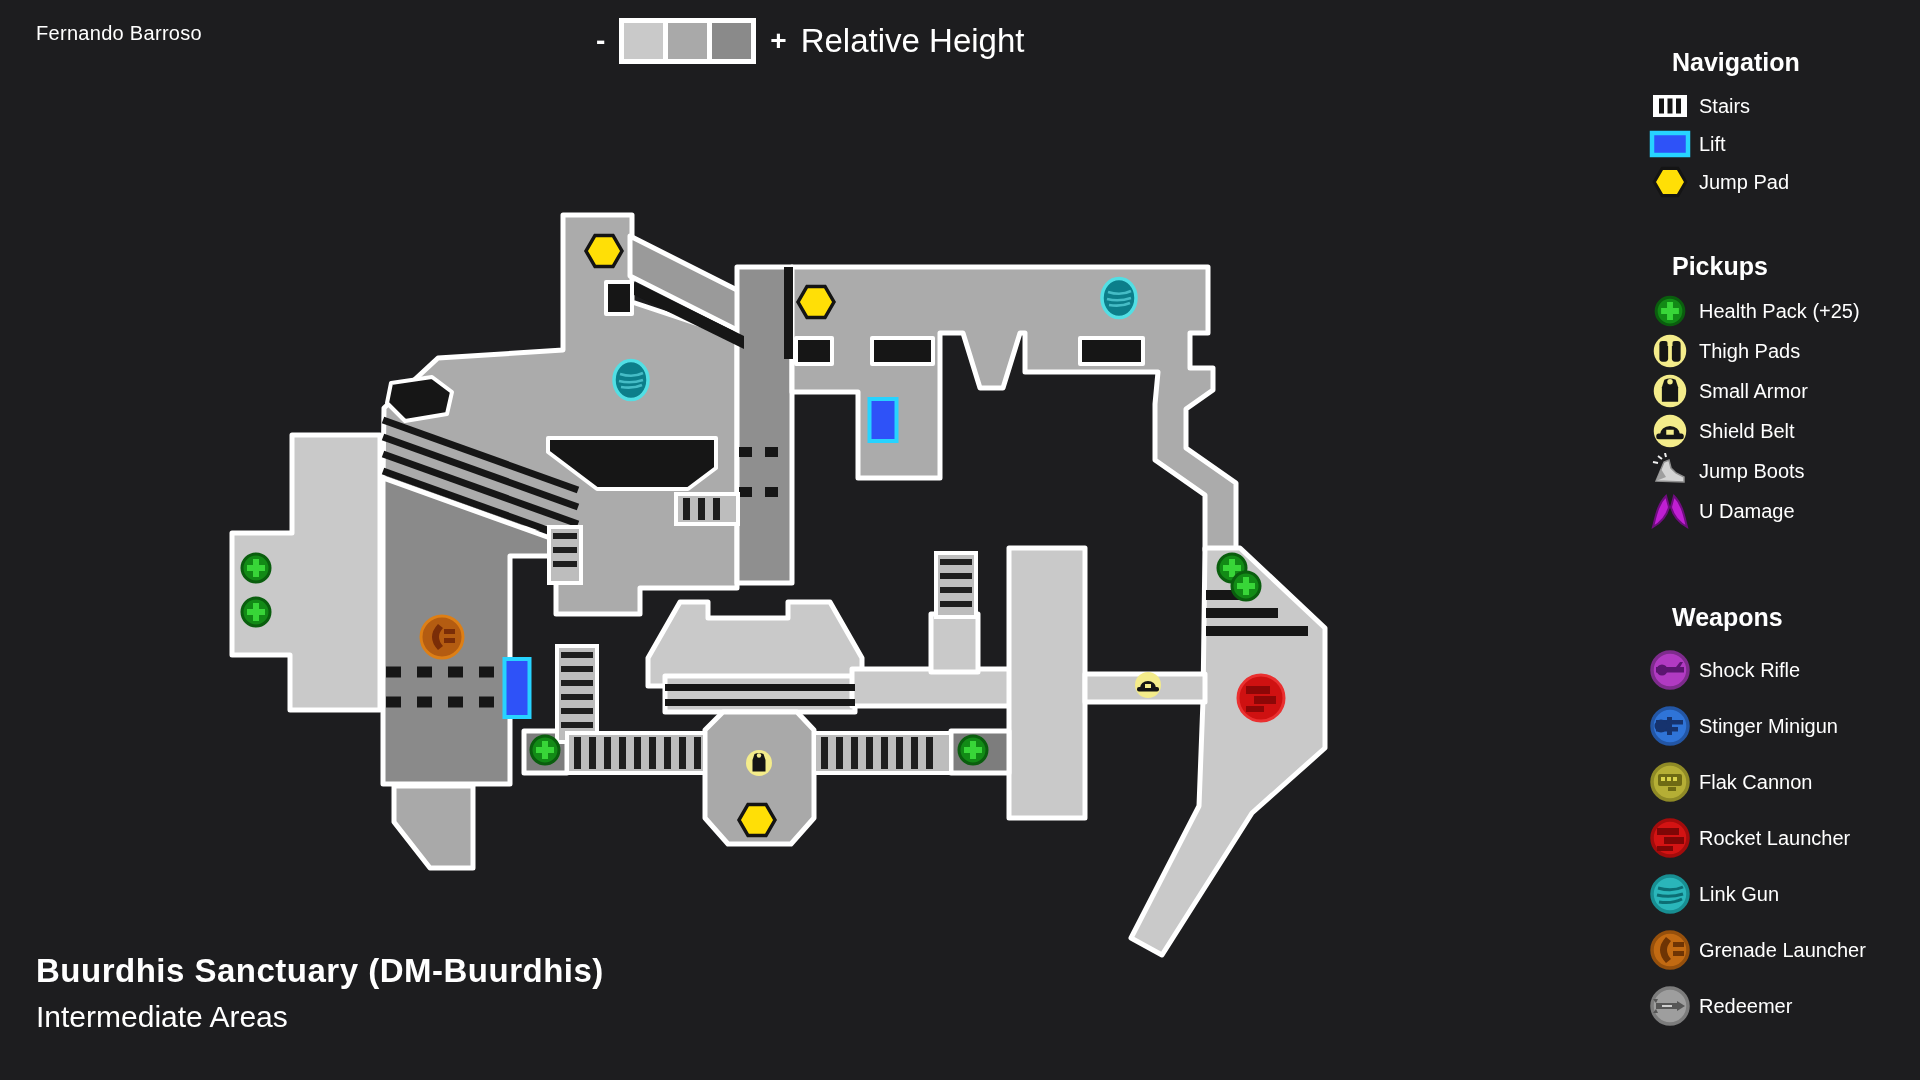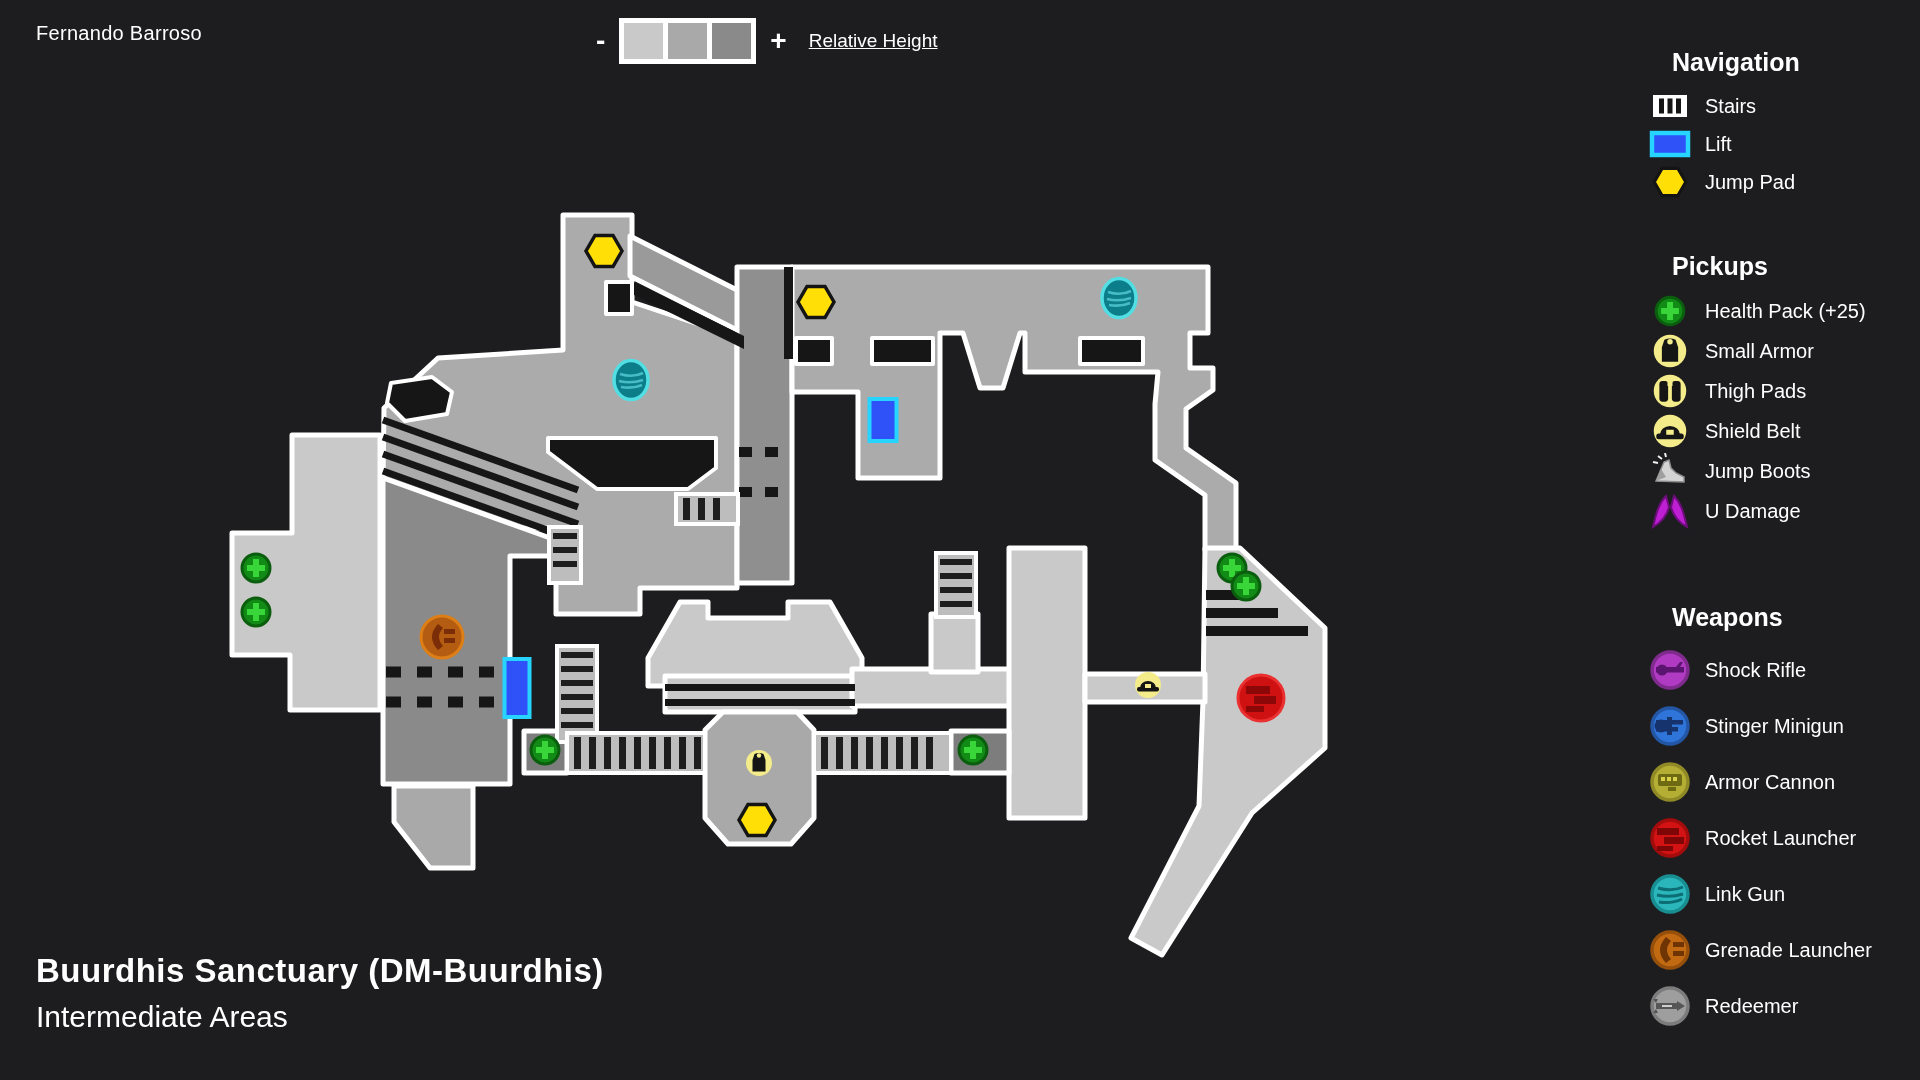--- a/index.html
+++ b/index.html
@@ -4,25 +4,25 @@
 <style>
   html,body{margin:0;padding:0;background:#1d1d1f;}
   body{position:relative;width:1920px;height:1080px;overflow:hidden;
        font-family:"Liberation Sans",sans-serif;color:#fff;}
   .author{position:absolute;left:36px;top:22px;font-size:20px;letter-spacing:.3px;}
   
   .hlegend{position:absolute;left:596px;top:18px;display:flex;align-items:center;gap:14px;}
   .hlegend .sign{font-size:28px;font-weight:bold;line-height:1;}
   .swatches{display:flex;gap:5px;background:#fff;border:5px solid #fff;}
   .swatches div{width:39px;height:36px;}
-  .hlegend .hlabel{font-size:19px;margin-left:8px;text-decoration:underline;}
+  .hlegend .hlabel{font-size:33px;}
   
   .side-section{position:absolute;left:1648px;width:260px;}
   .side-section h2{margin:0 0 10px 24px;font-size:25px;font-weight:bold;}
-  .srow{display:flex;align-items:center;gap:13px;}
+  .srow{display:flex;align-items:center;gap:7px;}
   .nav .srow{height:38px;} .pick .srow{height:40px;} .weap .srow{height:56px;}
   .icol{width:44px;display:flex;justify-content:center;align-items:center;flex:none;}
   .slabel{font-size:20px;white-space:nowrap;}
   
   .titleblock{position:absolute;left:36px;top:952px;}
   .titleblock h1{margin:0;font-size:33px;font-weight:bold;letter-spacing:.5px;}
   .titleblock .subtitle{font-size:30px;margin-top:10px;font-weight:normal;}
   #map{position:absolute;left:0;top:0;}
 </style>
 </head>
@@ -278,39 +278,39 @@
           </g>
         </svg>
       </span>
     <span class="slabel">Health Pack (+25)</span>
   </div>
   <div class="srow">
     <span class="icol">
         <svg width="36" height="36" viewBox="-18 -18 36 36">
           <g>
             <circle r="13" fill="#f4ec8b" transform="scale(1.25)"></circle>
-            <path d="M-4.5,-9 Q0,-11 4.5,-9 L6.5,-3 L6.5,8.5 L-6.5,8.5 L-6.5,-3 Z" fill="#151515" transform="scale(1.25)"></path>
-            <circle cy="-7.5" r="2.2" fill="#f4ec8b" transform="scale(1.25)"></circle>
-          </g>
-        </svg>
-      </span>
-    <span class="slabel">Small Armor</span>
-  </div>
-  <div class="srow">
-    <span class="icol">
-        <svg width="36" height="36" viewBox="-18 -18 36 36">
-          <g>
-            <circle r="13" fill="#f4ec8b" transform="scale(1.25)"></circle>
             <rect x="-8.5" y="-8" width="7" height="16.5" rx="2.5" fill="#151515" transform="scale(1.25)"></rect>
             <rect x="1.5" y="-8" width="7" height="16.5" rx="2.5" fill="#151515" transform="scale(1.25)"></rect>
             <rect x="-2" y="-8" width="4" height="4" fill="#f4ec8b" transform="scale(1.25)"></rect>
           </g>
         </svg>
       </span>
     <span class="slabel">Thigh Pads</span>
+  </div>
+  <div class="srow">
+    <span class="icol">
+        <svg width="36" height="36" viewBox="-18 -18 36 36">
+          <g>
+            <circle r="13" fill="#f4ec8b" transform="scale(1.25)"></circle>
+            <path d="M-4.5,-9 Q0,-11 4.5,-9 L6.5,-3 L6.5,8.5 L-6.5,8.5 L-6.5,-3 Z" fill="#151515" transform="scale(1.25)"></path>
+            <circle cy="-7.5" r="2.2" fill="#f4ec8b" transform="scale(1.25)"></circle>
+          </g>
+        </svg>
+      </span>
+    <span class="slabel">Small Armor</span>
   </div>
   <div class="srow">
     <span class="icol">
         <svg width="36" height="36" viewBox="-18 -18 36 36">
           <g>
             <circle r="13" fill="#f4ec8b" transform="scale(1.25)"></circle>
             <path d="M-8,3 a8,7 0 1 1 16,0 Z" fill="#151515" transform="scale(1.25)"></path>
             <rect x="-11" y="2" width="22" height="4.5" rx="2" fill="#151515" transform="scale(1.25)"></rect>
             <rect x="-3" y="-1" width="6" height="4" fill="#f4ec8b" transform="scale(1.25)"></rect>
           </g>
@@ -378,21 +378,21 @@
           <g>
             <circle r="18" fill="#b5ae35" stroke="#8f8a26" stroke-width="3.5"></circle>
             <rect x="-12" y="-8" width="24" height="12" rx="2" fill="#6e6a14"></rect>
             <rect x="-9" y="-5" width="4" height="4" fill="#d9d249"></rect>
             <rect x="-3" y="-5" width="4" height="4" fill="#d9d249"></rect>
             <rect x="3" y="-5" width="4" height="4" fill="#d9d249"></rect>
             <rect x="-2" y="5" width="8" height="4" fill="#6e6a14"></rect>
           </g>
         </svg>
       </span>
-    <span class="slabel">Armor Cannon</span>
+    <span class="slabel">Flak Cannon</span>
   </div>
   <div class="srow">
     <span class="icol">
         <svg width="42" height="42" viewBox="-21 -21 42 42">
           <g>
             <circle r="18" fill="#d31313" stroke="#a30c0c" stroke-width="3.5"></circle>
             <rect x="-13" y="-10" width="22" height="7" fill="#7e0606"></rect>
             <rect x="-6" y="-1" width="20" height="7" fill="#7e0606"></rect>
             <rect x="-13" y="8" width="16" height="5" fill="#7e0606"></rect>
           </g>

